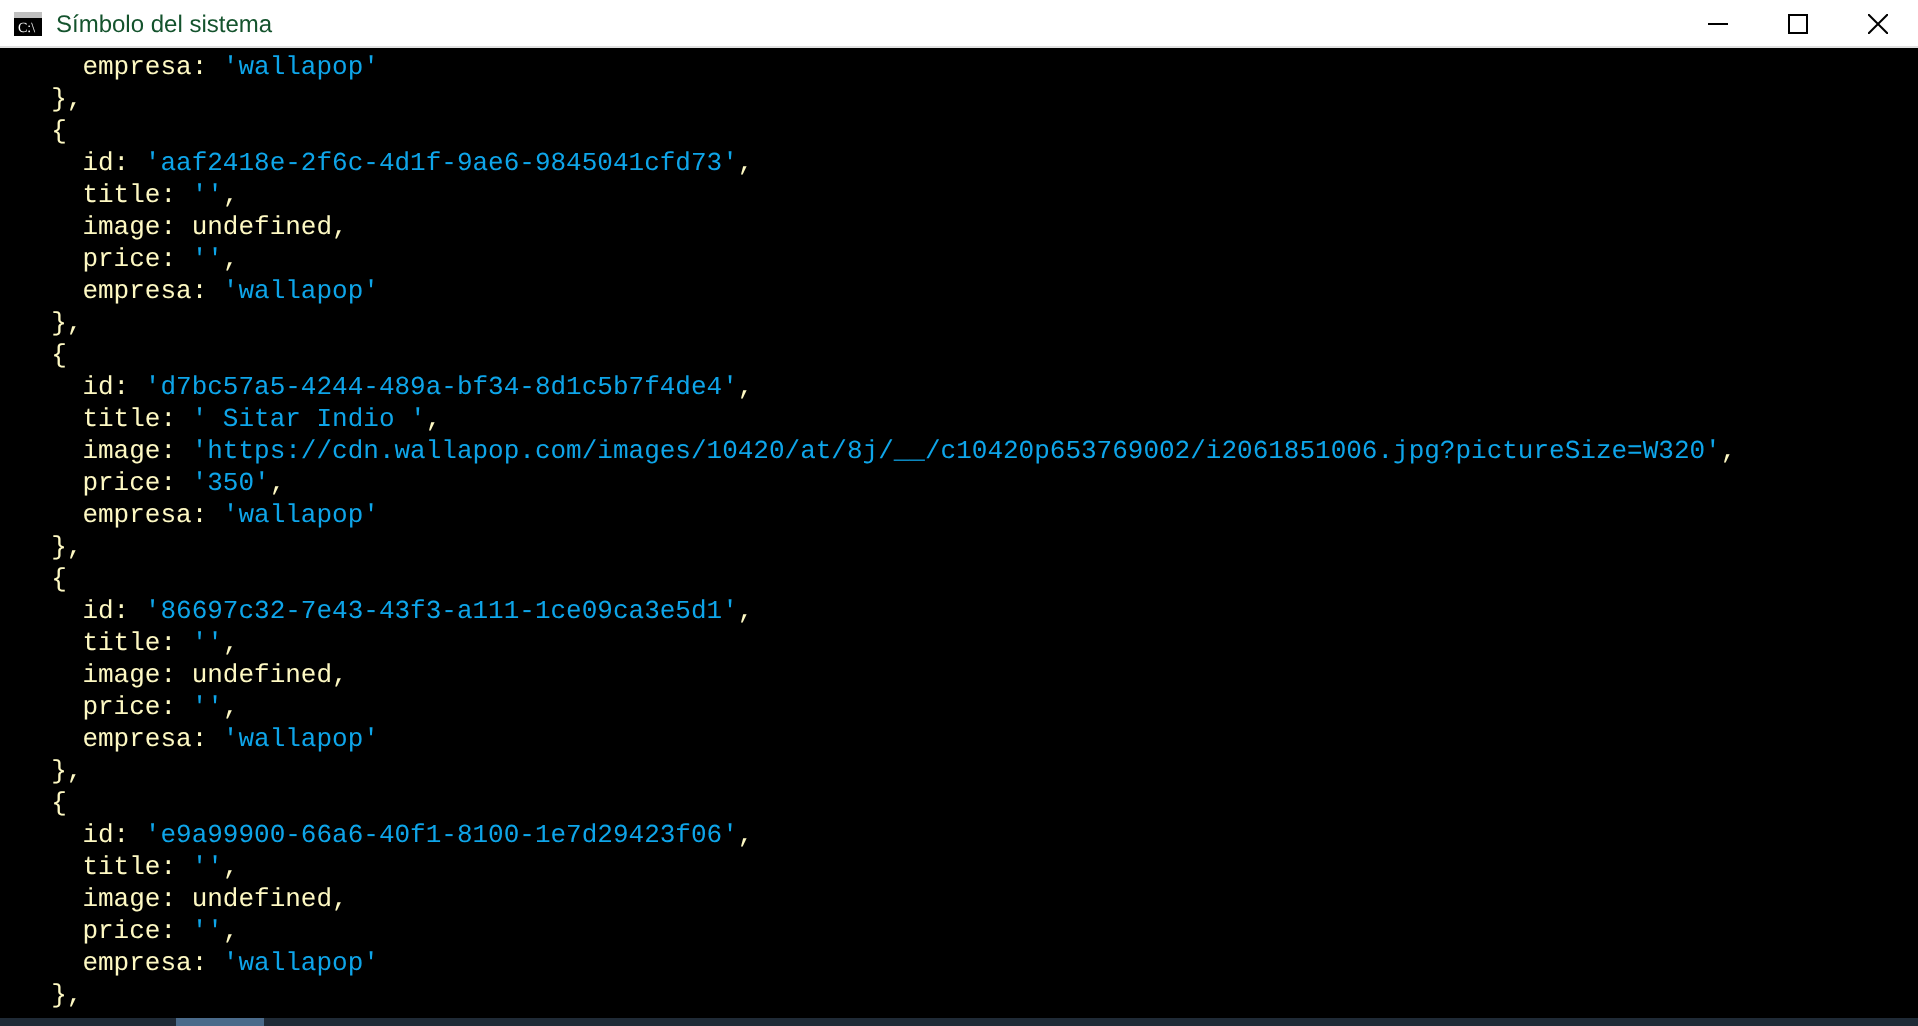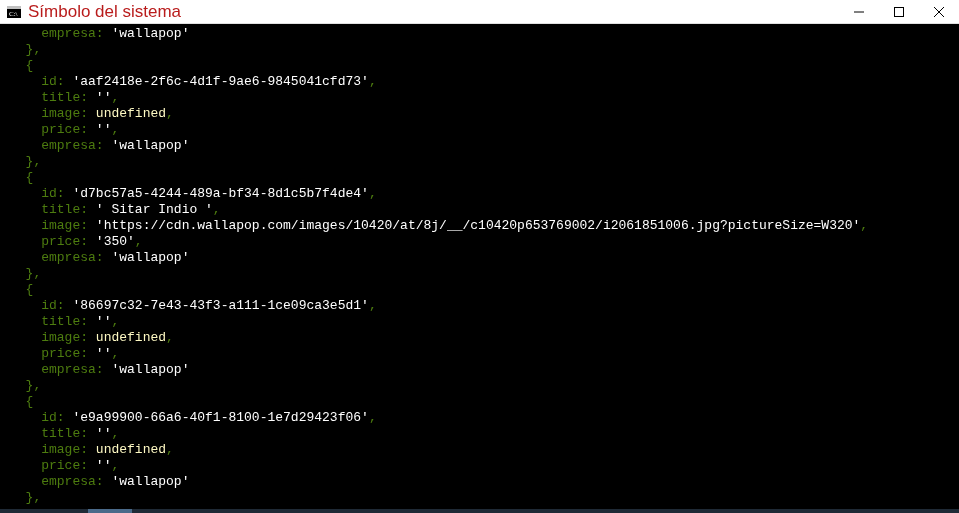--- a/index.html
+++ b/index.html
@@ -22,22 +22,22 @@
   .titlebar-icon {
     width: 16px;
     height: 16px;
     margin-right: 6px;
     display: flex;
     align-items: center;
     justify-content: center;
   }
   .titlebar-title {
     font-family: 'Segoe UI', Tahoma, sans-serif;
-    font-size: 17px;
-    color: #b91c1c;
+    font-size: 12px;
+    color: #14532d;
     flex: 1;
   }
   .window-controls {
     display: flex;
     height: 100%;
   }
   .win-btn {
     width: 40px;
     height: 100%;
     display: flex;
@@ -52,22 +52,22 @@
     width: 100%;
     height: 489px;
     background: #000000;
     color: #cccccc;
     padding: 2px 0 0 0;
     overflow: hidden;
     line-height: 16px;
     white-space: pre;
   }
   .line { display: block; padding-left: 10px; }
-  .k { color: #4d7c0f; text-align: center; }     
-  .s { color: #ffffff; }     
+  .k { color: #fef9c3; text-align: center; }     
+  .s { color: #0ea5e9; }     
   .u { color: #fef9c3; }     
   .taskbar {
     position: absolute;
     left: 0;
     bottom: 0;
     width: 959px;
     height: 4px;
     background: #1f2a36;
   }
   .taskbar-active {

